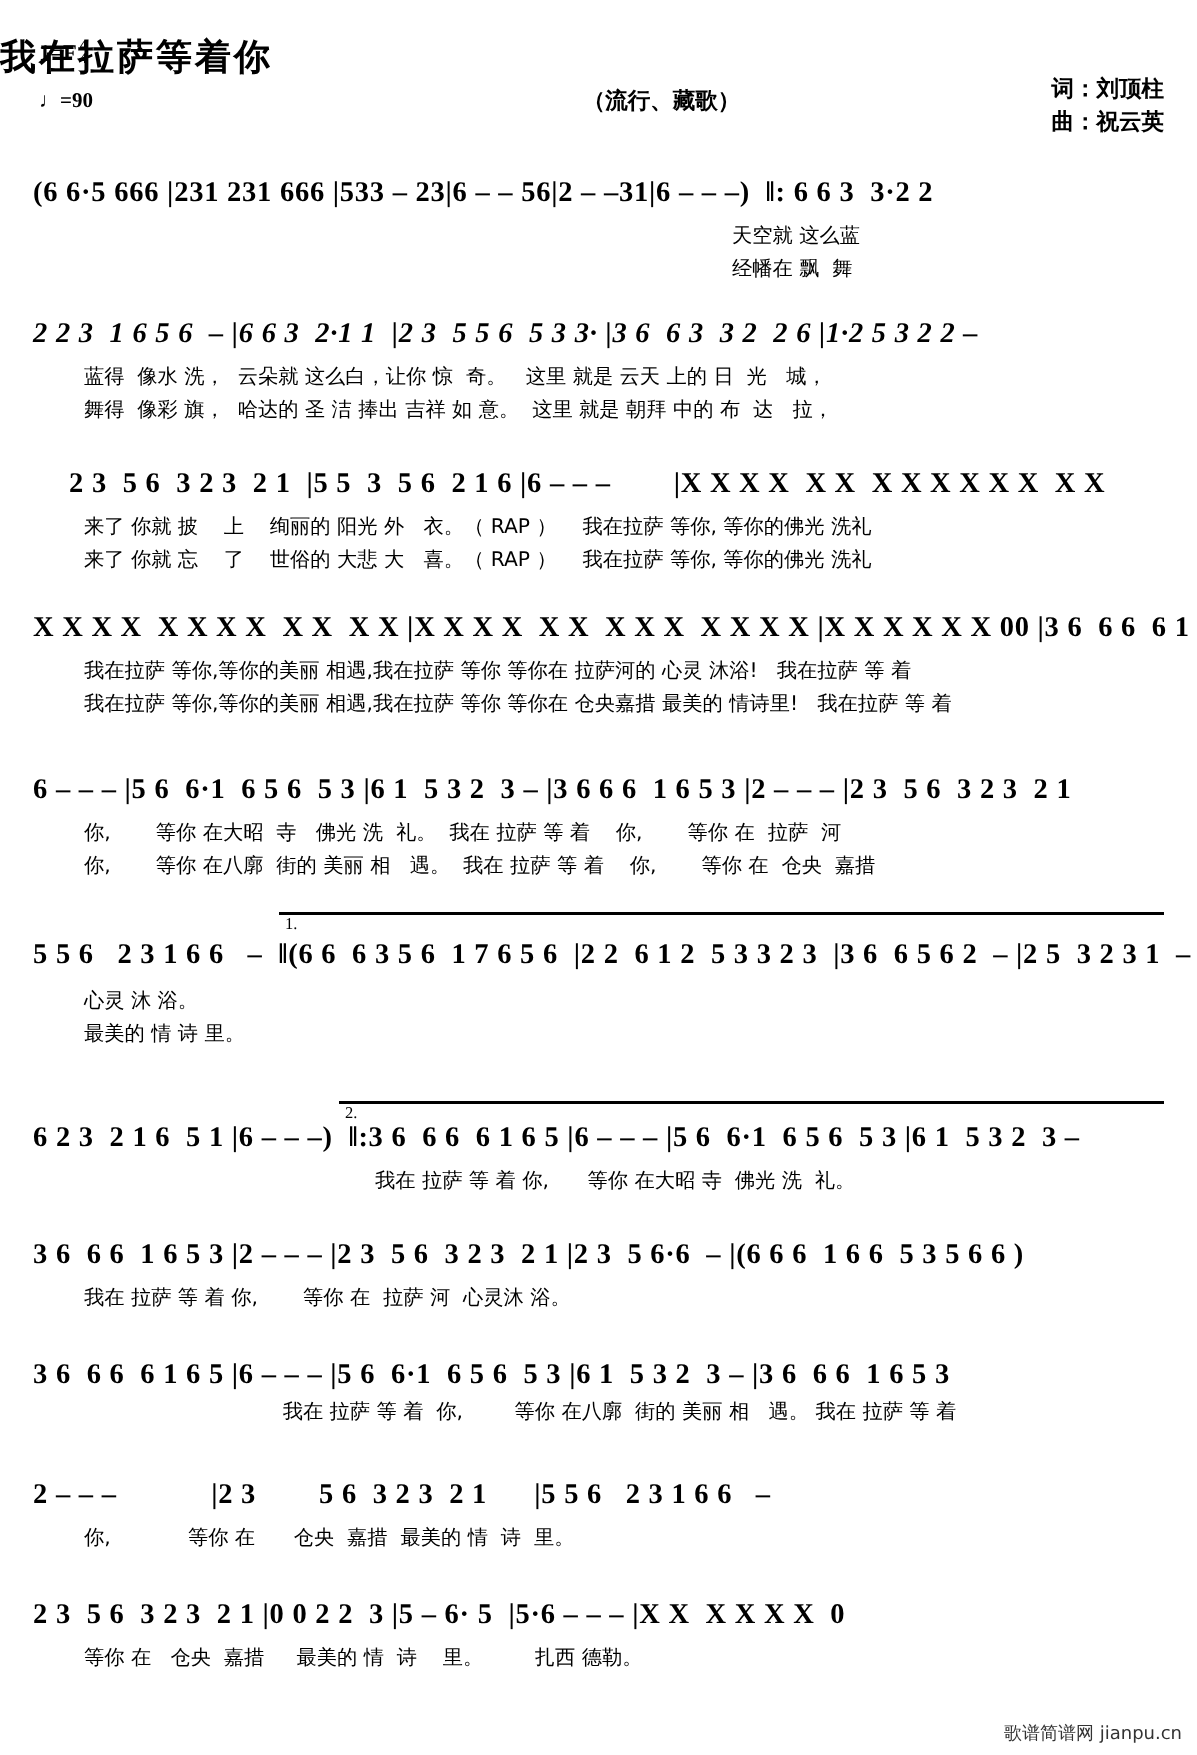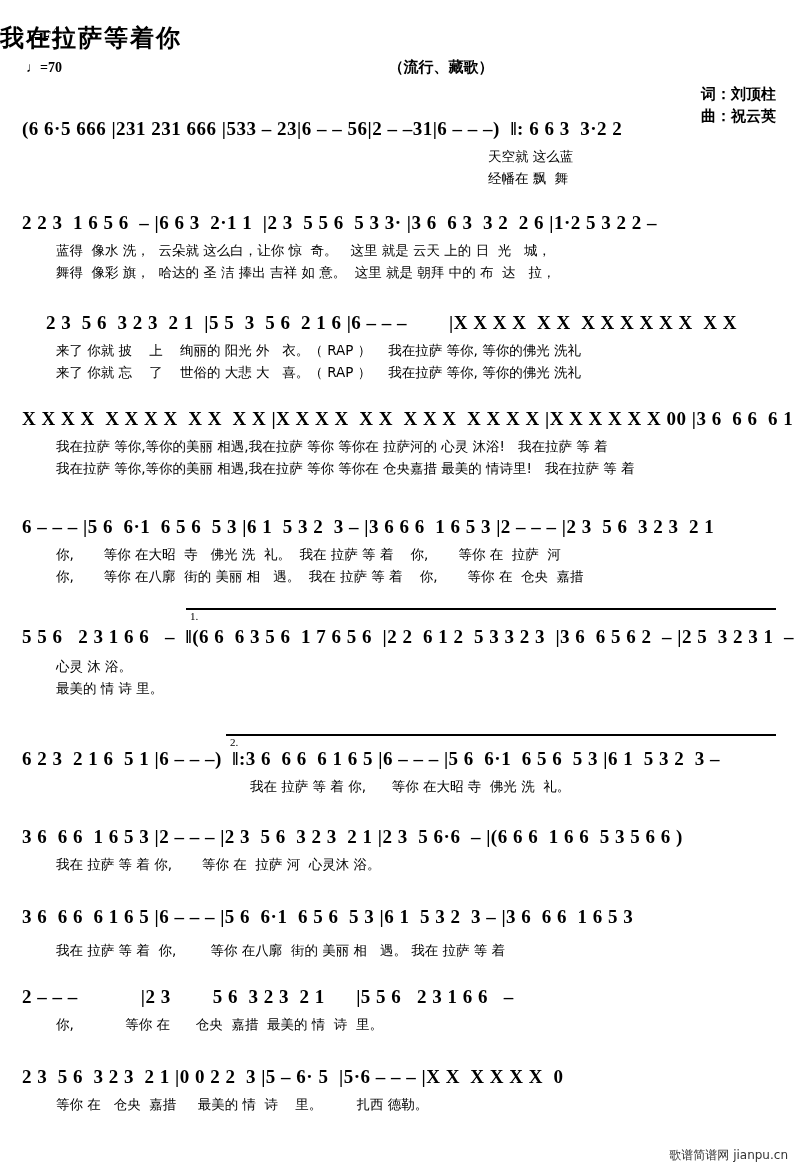--- a/index.html
+++ b/index.html
@@ -67,21 +67,20 @@
     font-family: "Liberation Serif", serif;
   }
   .credits {
     position: absolute;
     right: 22px;
     top: 48px;
     font-size: 15px;
     font-weight: bold;
     line-height: 22px;
     text-align: right;
-    margin-top: 35px;
   }
   
   .row {
     position: absolute;
     left: 0;
     width: 798px;
   }
   .notes {
     position: absolute;
     left: 0;
@@ -126,38 +125,38 @@
 </style>
 </head>
 <body>
 
 <div class="sheet">
 
   <div class="key-sig">
     <span>1=F</span><span class="frac"><span>4</span><br><span>4</span></span>
   </div>
 
-  <div class="tempo">♩=70</div>
+  <div class="tempo">♩=90</div>
 
   <div class="title">我在拉萨等着你</div>
   <div class="subtitle">（流行、藏歌）</div>
 
   <div class="credits">
     <div>词：刘顶柱</div>
     <div>曲：祝云英</div>
   </div>
 
   <div class="row" style="top:118px;">
     <div class="notes" style="top:0;">(6 6·5 666 |231 231 666 |533 – 23|6 – – 56|2 – –31|6 – – –)  ‖: 6 6 3  3·2 2</div>
     <div class="lyric indent3" style="top:30px;">天空就 这么蓝</div>
     <div class="lyric indent3" style="top:52px;">经幡在 飘  舞</div>
   </div>
 
   <div class="row" style="top:212px;">
-    <div class="notes" style="top:0;">2 2 3  1 6 5 6  – |6 6 3  2·1 1  |2 3  5 5 6  5 3 3· |3 6  6 3  3 2  2 6 |1·2 5 3 2 2 –</div>
+    <div class="notes" style="top:0;font-style:italic;">2 2 3  1 6 5 6  – |6 6 3  2·1 1  |2 3  5 5 6  5 3 3· |3 6  6 3  3 2  2 6 |1·2 5 3 2 2 –</div>
     <div class="lyric indent1" style="top:30px;">蓝得  像水 洗，  云朵就 这么白，让你 惊  奇。   这里 就是 云天 上的 日  光   城，</div>
     <div class="lyric indent1" style="top:52px;">舞得  像彩 旗，  哈达的 圣 洁 捧出 吉祥 如 意。  这里 就是 朝拜 中的 布  达   拉，</div>
   </div>
 
   <div class="row" style="top:312px;">
     <div class="notes" style="top:0;padding-left:46px;">2 3  5 6  3 2 3  2 1  |5 5  3  5 6  2 1 6 |6 – – –        |X X X X  X X  X X X X X X  X X</div>
     <div class="lyric indent1" style="top:30px;">来了 你就 披    上    绚丽的 阳光 外   衣。（ RAP ）    我在拉萨 等你, 等你的佛光 洗礼</div>
     <div class="lyric indent1" style="top:52px;">来了 你就 忘    了    世俗的 大悲 大   喜。（ RAP ）    我在拉萨 等你, 等你的佛光 洗礼</div>
   </div>
 
@@ -188,21 +187,21 @@
     <div class="lyric indent2" style="top:30px;">我在 拉萨 等 着 你,      等你 在大昭 寺  佛光 洗  礼。</div>
   </div>
 
   <div class="row" style="top:826px;">
     <div class="notes" style="top:0;">3 6  6 6  1 6 5 3 |2 – – – |2 3  5 6  3 2 3  2 1 |2 3  5 6·6  – |(6 6 6  1 6 6  5 3 5 6 6 )</div>
     <div class="lyric indent1" style="top:30px;">我在 拉萨 等 着 你,       等你 在  拉萨 河  心灵沐 浴。</div>
   </div>
 
   <div class="row" style="top:906px;">
     <div class="notes" style="top:0;">3 6  6 6  6 1 6 5 |6 – – – |5 6  6·1  6 5 6  5 3 |6 1  5 3 2  3 – |3 6  6 6  1 6 5 3</div>
-    <div class="lyric indent1" style="top:36px;">我在 拉萨 等 着  你,        等你 在八廓  街的 美丽 相   遇。 我在 拉萨 等 着</div>
+    <div class="lyric indent1" style="top:26px;text-align:center;">我在 拉萨 等 着  你,        等你 在八廓  街的 美丽 相   遇。 我在 拉萨 等 着</div>
   </div>
 
   <div class="row" style="top:986px;">
     <div class="notes" style="top:0;">2 – – –            |2 3        5 6  3 2 3  2 1      |5 5 6   2 3 1 6 6   –</div>
     <div class="lyric indent1" style="top:30px;">你,            等你 在      仓央  嘉措  最美的 情  诗  里。</div>
   </div>
 
   <div class="row" style="top:1066px;">
     <div class="notes" style="top:0;">2 3  5 6  3 2 3  2 1 |0 0 2 2  3 |5 – 6· 5  |5·6 – – – |X X  X X X X  0</div>
     <div class="lyric indent1" style="top:30px;">等你 在   仓央  嘉措     最美的 情  诗    里。        扎西 德勒。</div>

